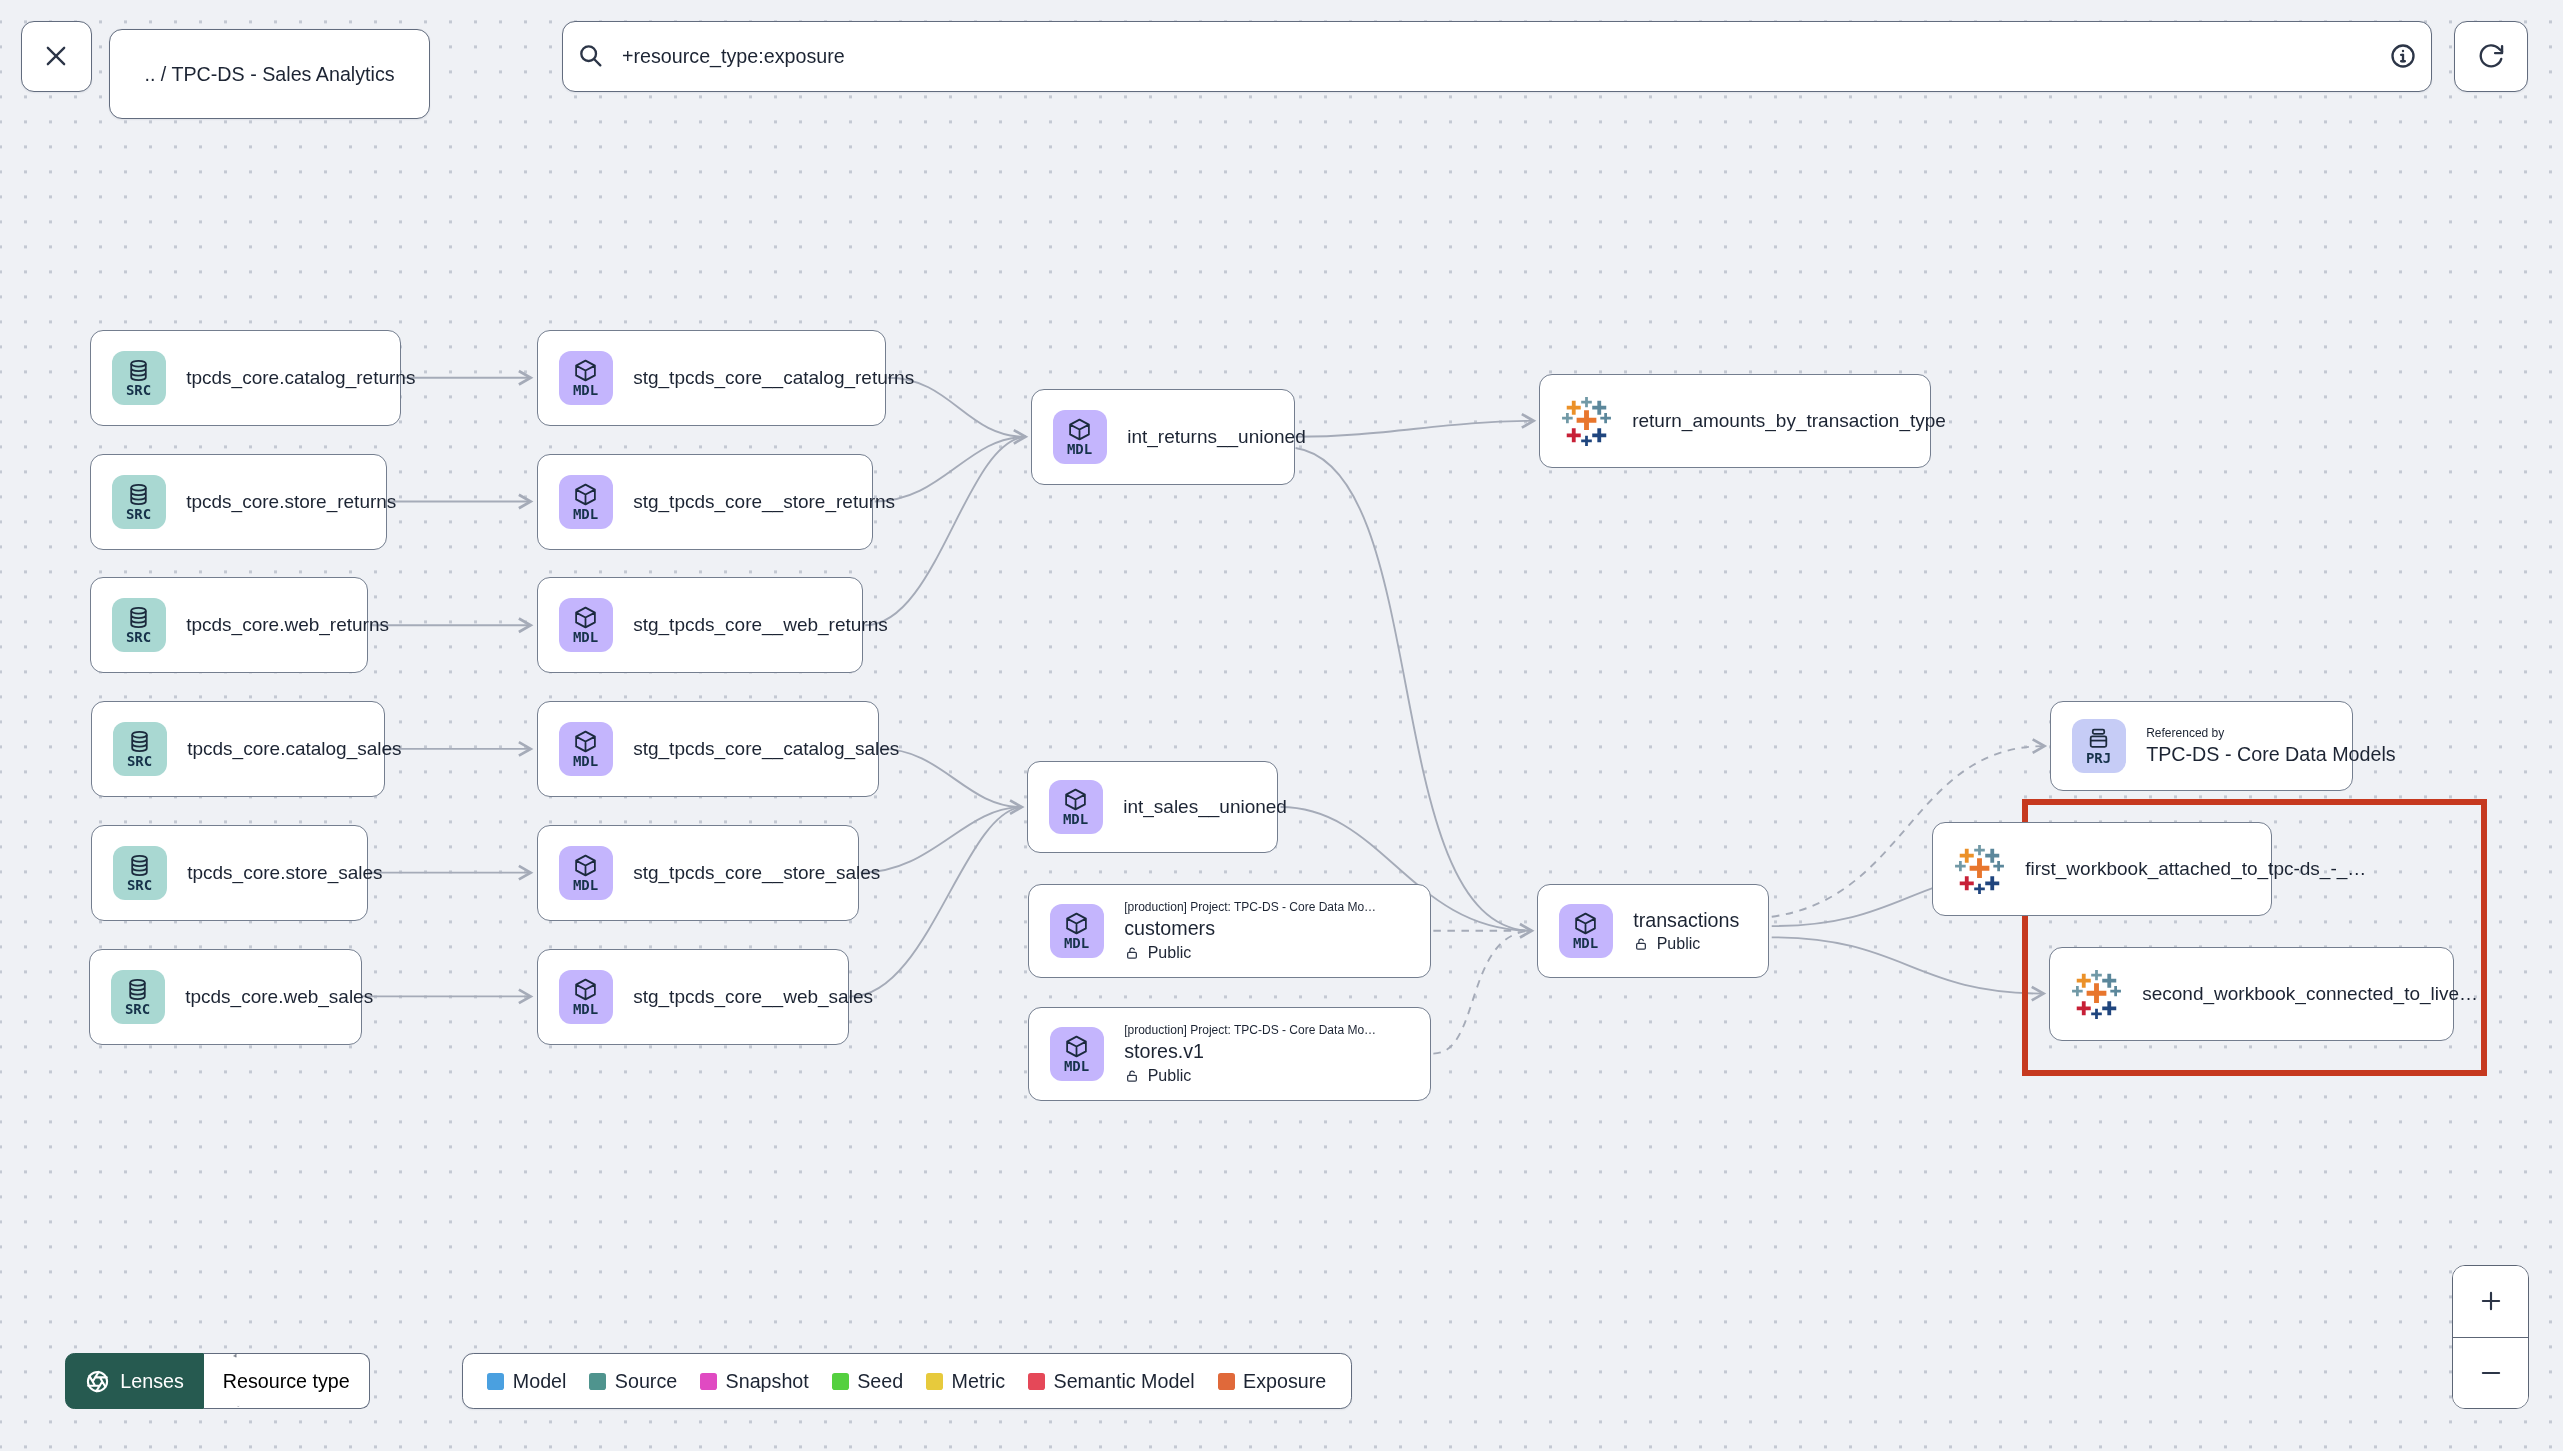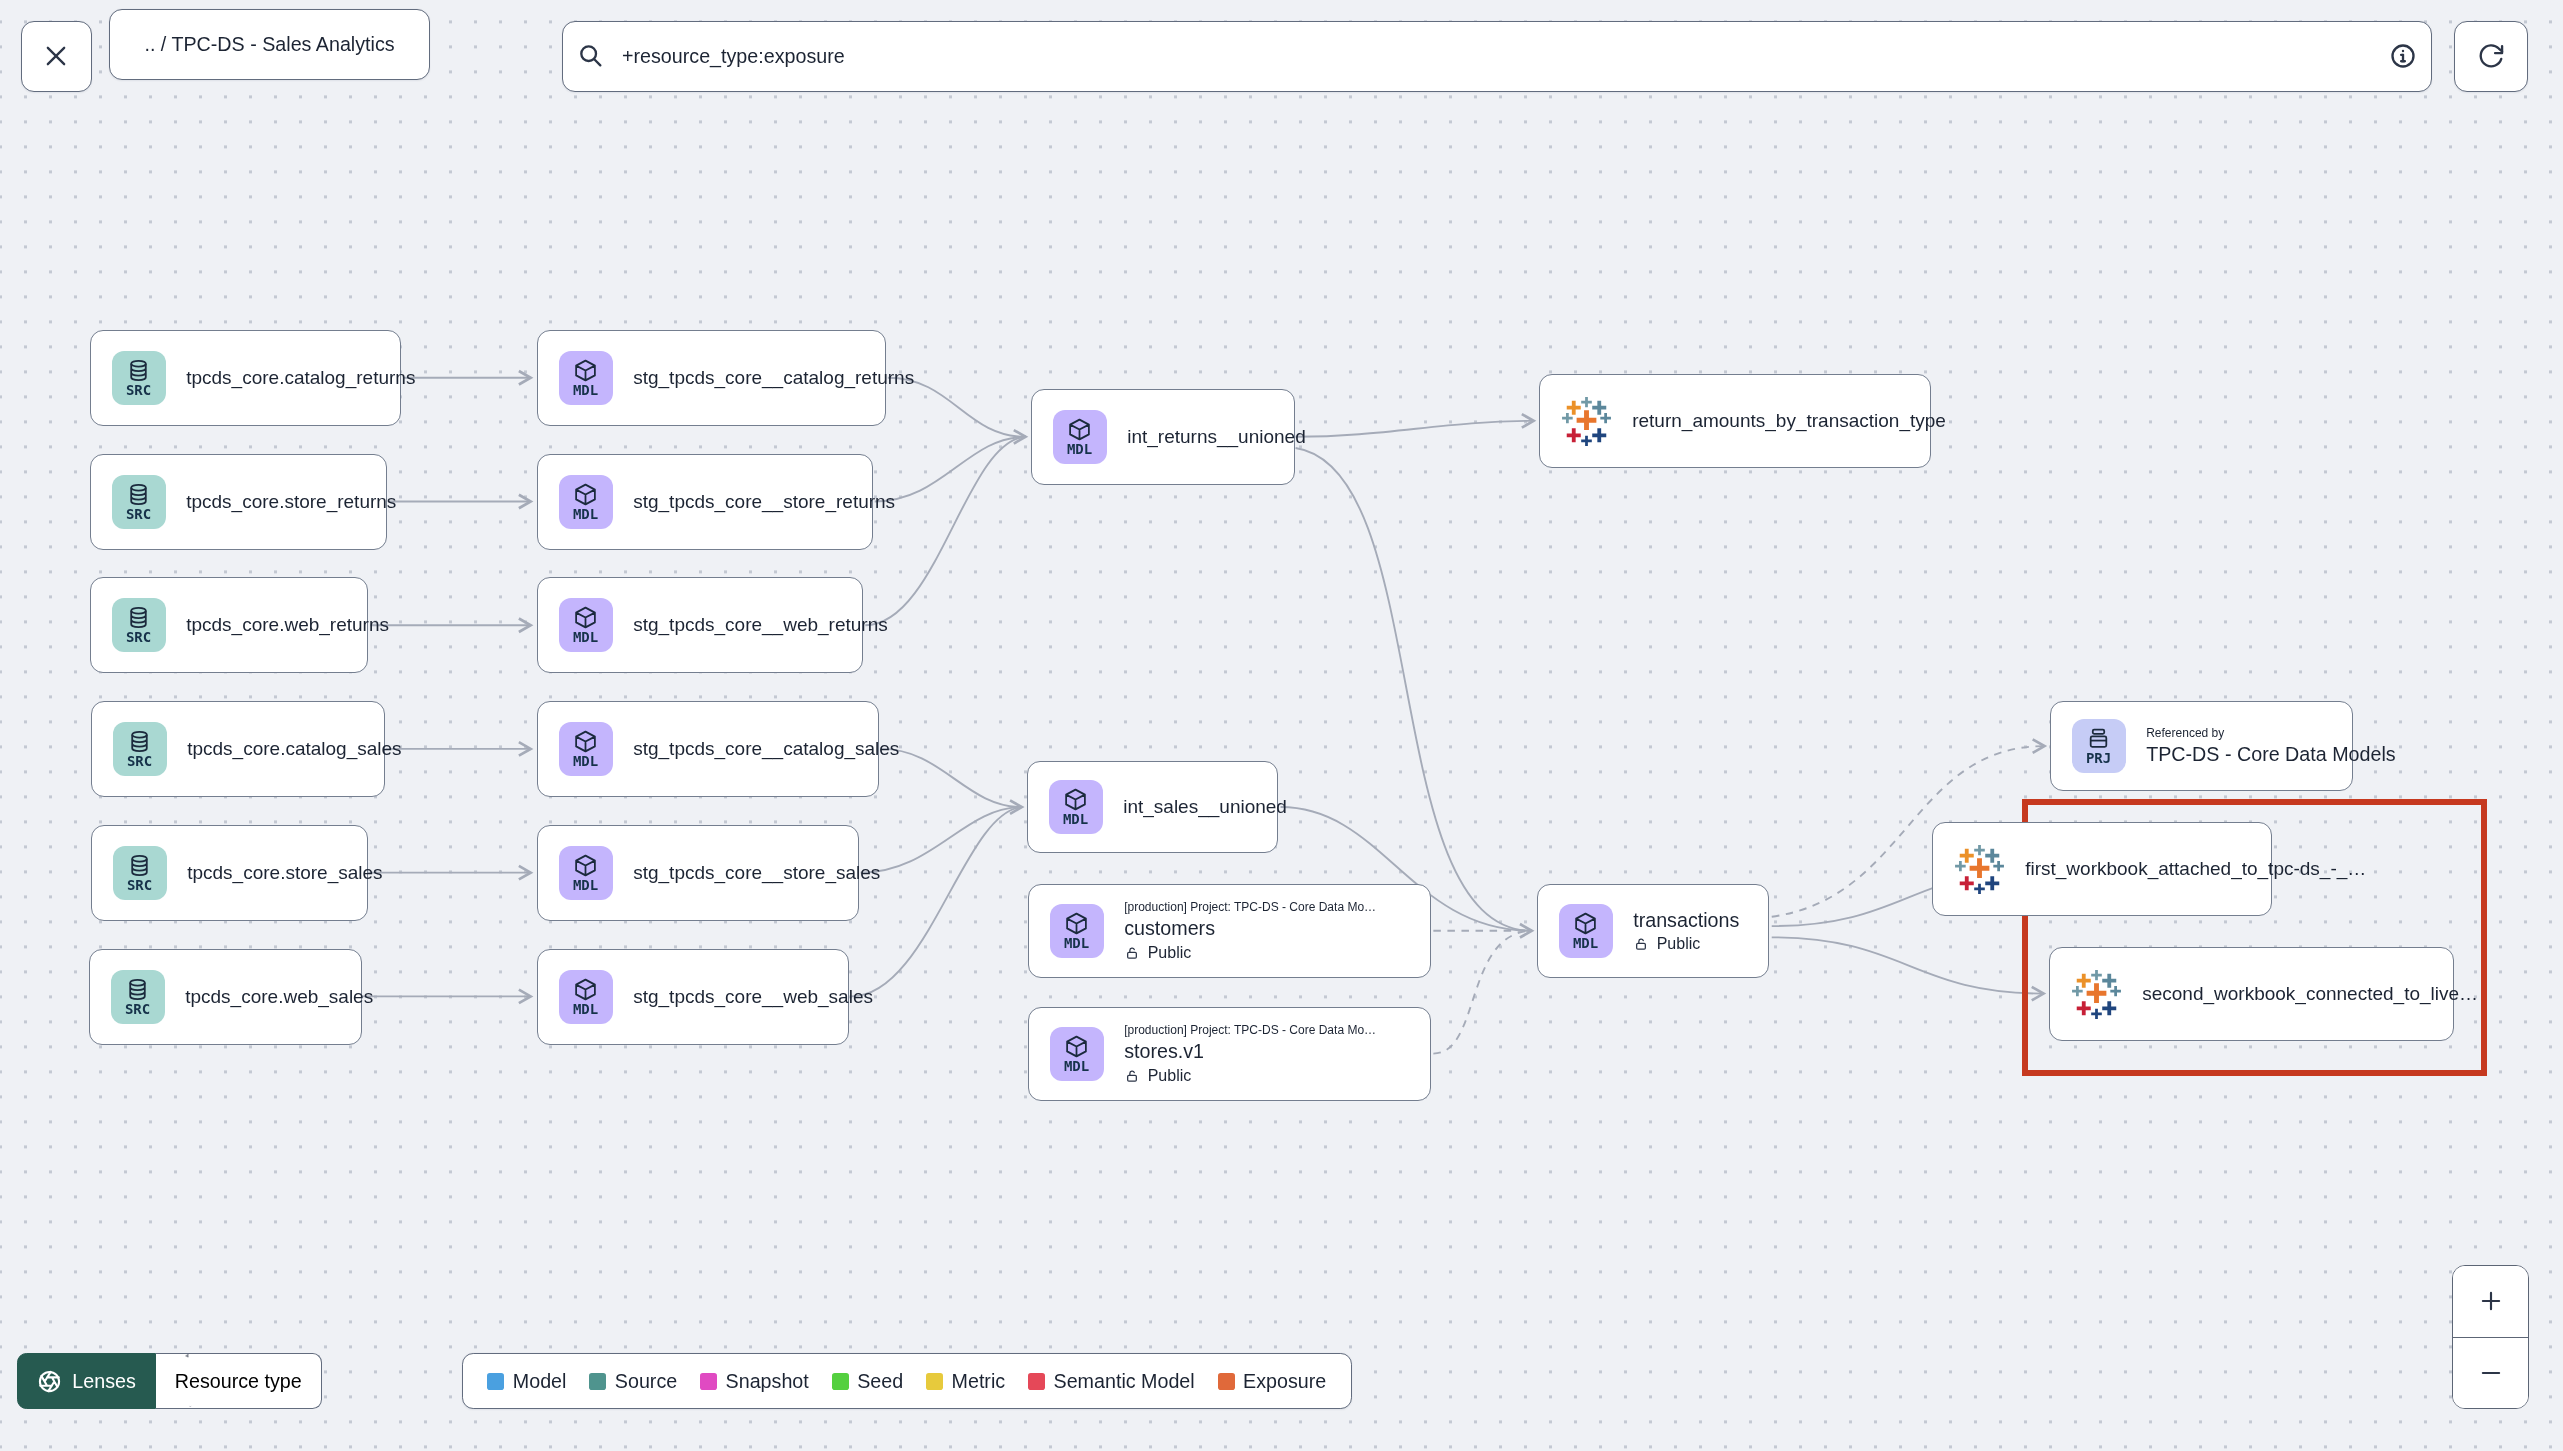--- a/index.html
+++ b/index.html
@@ -44,21 +44,21 @@
   .npublic{display:flex;align-items:center;gap:7.5px;font-size:16px;margin-top:3.7px;}
   .npublic svg{width:16px;height:16px;}
   .tabicon{width:51px;height:51px;flex:0 0 auto;}
   
   #edges{position:absolute;left:0;top:0;pointer-events:none;}
   .redbox{position:absolute;border:6.6px solid #c6391f;box-sizing:border-box;}
   
   .fgroup{position:absolute;left:17px;top:1353px;height:56px;display:flex;cursor:pointer;}
   .lenses{
     background:#265a50;color:#fff;border-radius:9.4px 0 0 9.4px;display:flex;align-items:center;
-    gap:10.3px;padding:0 19px;font-size:19.7px;border:1.9px solid #265a50;box-sizing:border-box;
+    gap:10.3px;padding:0 19px;font-size:19.7px;border:1.9px solid #265a50;box-sizing:border-box;margin-left:48px;
   }
   .lenses svg{stroke:#fff;width:25px;height:25px;}
   .restype{
     background:#fff;border:1.9px solid #626c7e;border-left:none;border-radius:0 9.4px 9.4px 0;
     display:flex;align-items:flex-start;gap:12.2px;padding:0 19px;font-size:19.7px;box-sizing:border-box;flex-direction:column;
   }
   .restype svg{width:24.4px;height:24.4px;}
   .restype .chev{width:20.6px;height:20.6px;margin-left:5.6px;}
   .legend{
     position:absolute;left:462px;top:1353px;height:56px;background:#fff;
@@ -193,21 +193,21 @@
 </svg>
 
 <div class="redbox" style="left:2022px;top:799px;width:465px;height:277px"></div>
 
 <button class="chip iconchip" style="left:20.6px;top:20.6px;width:71px;height:71px">
   <svg class="ic" style="width:28px;height:28px" viewBox="0 0 30 30" width="28" height="28">
       <use href="#i-x"></use>
     </svg>
 </button>
 
-<div class="chip crumb" style="left:109px;top:9px;width:321px;height:71px">
+<div class="chip crumb" style="left:109px;top:29px;width:321px;height:90px">
   <span>.. / TPC-DS - Sales Analytics</span>
 </div>
 
 <div class="chip searchbar" style="left:562px;top:20.6px;width:1870px;height:71px">
   <svg class="ic" style="width:28px;height:28px" viewBox="0 0 30 30" width="28" height="28">
       <use href="#i-search"></use>
     </svg>
   <input type="text" value="+resource_type:exposure" style="">
   <svg class="ic" style="width:28px;height:28px" viewBox="0 0 30 30" width="28" height="28">
       <use href="#i-info"></use>

